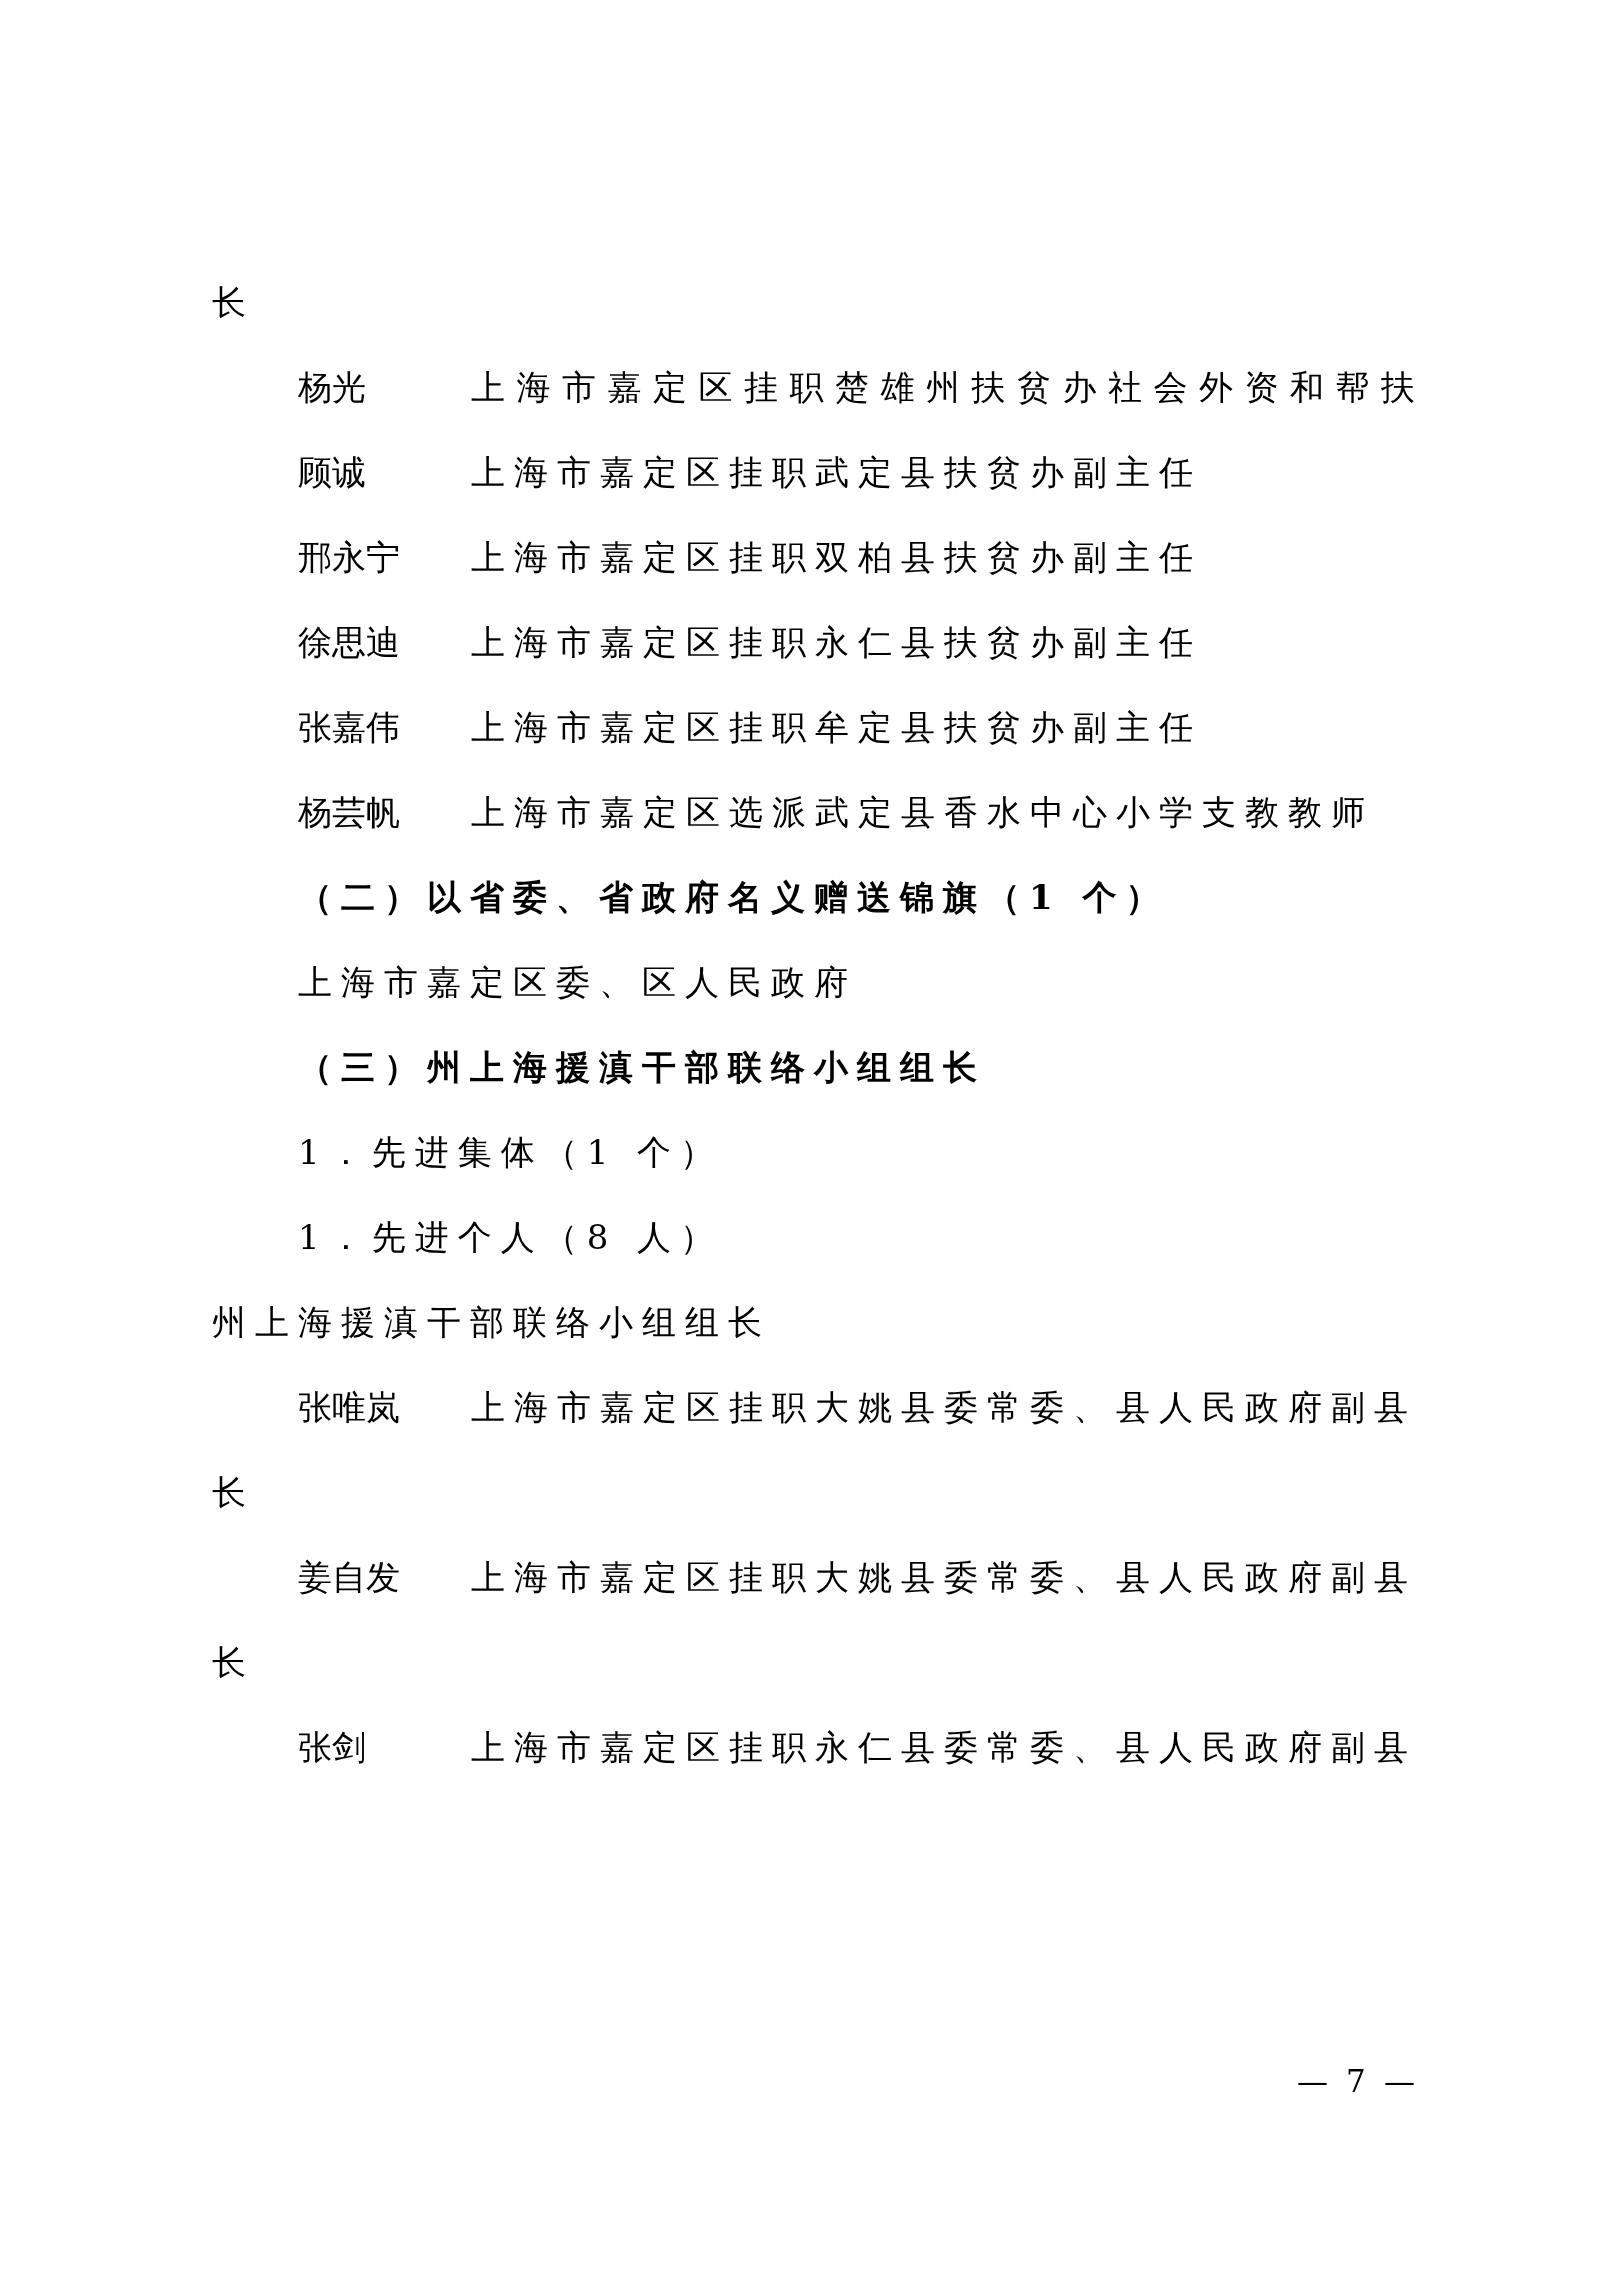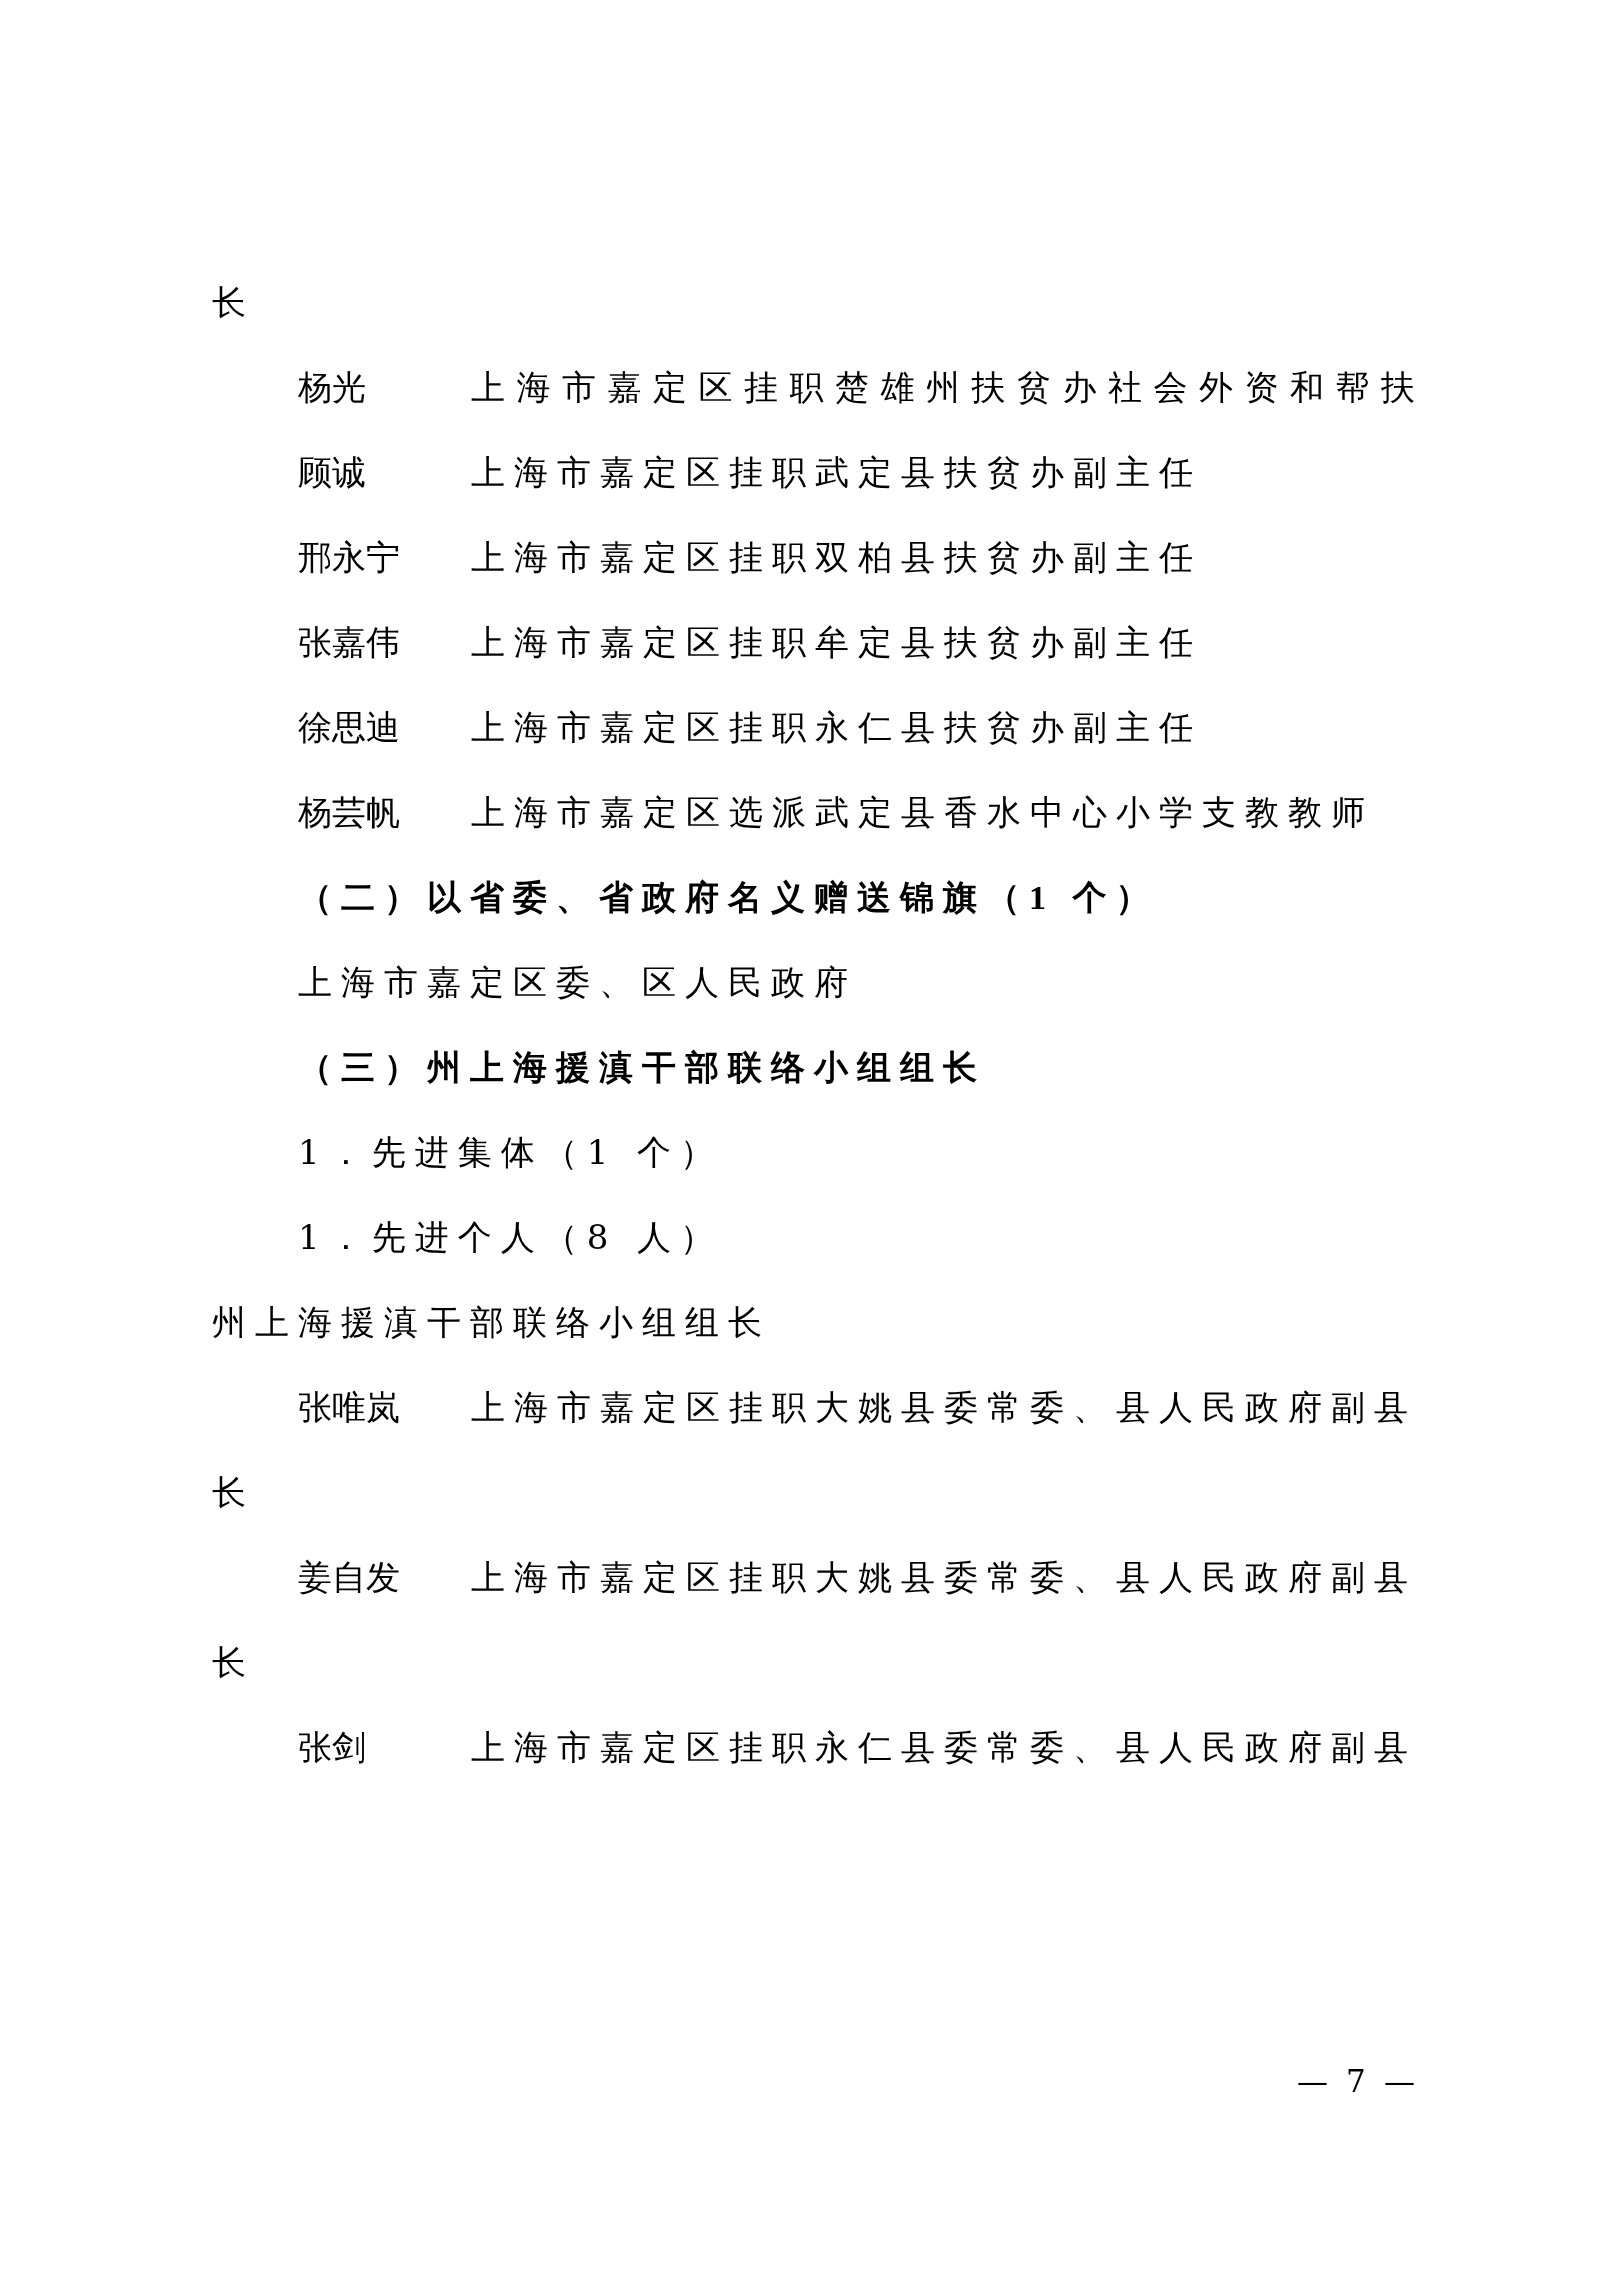--- a/index.html
+++ b/index.html
@@ -27,21 +27,20 @@
     line-height: 85px;
     font-size: 34px;
     letter-spacing: 9px;
     white-space: nowrap;
   }
   .line.indent {
     padding-left: 86px;
   }
   .line.heading {
     font-weight: bold;
-    font-family: Liberation Serif, serif;
   }
   .name {
     display: inline-flex;
     justify-content: space-between;
     width: 130px;
     letter-spacing: 0;
     margin-right: 43px;
     vertical-align: baseline;
   }
   .desc {
@@ -62,22 +61,22 @@
   }
 </style>
 </head>
 <body>
 
 <div class="doc" id="doc-body">
     <div class="line continuation">长</div>
     <div class="line indent entry stretch"><span class="name">杨光</span><span class="desc">上海市嘉定区挂职楚雄州扶贫办社会外资和帮扶</span></div>
     <div class="line indent entry"><span class="name">顾诚</span><span class="desc">上海市嘉定区挂职武定县扶贫办副主任</span></div>
     <div class="line indent entry"><span class="name">邢永宁</span><span class="desc">上海市嘉定区挂职双柏县扶贫办副主任</span></div>
+    <div class="line indent entry"><span class="name">徐思迪</span><span class="desc">上海市嘉定区挂职永仁县扶贫办副主任</span></div>
     <div class="line indent entry"><span class="name">张嘉伟</span><span class="desc">上海市嘉定区挂职牟定县扶贫办副主任</span></div>
-    <div class="line indent entry"><span class="name">徐思迪</span><span class="desc">上海市嘉定区挂职永仁县扶贫办副主任</span></div>
     <div class="line indent entry"><span class="name">杨芸帆</span><span class="desc">上海市嘉定区选派武定县香水中心小学支教教师</span></div>
     <div class="line indent heading">（二）以省委、省政府名义赠送锦旗（1 个）</div>
     <div class="line indent paragraph">上海市嘉定区委、区人民政府</div>
     <div class="line indent heading">（三）州上海援滇干部联络小组组长</div>
     <div class="line indent paragraph">1．先进集体（1 个）</div>
     <div class="line indent paragraph">1．先进个人（8 人）</div>
     <div class="line continuation">州上海援滇干部联络小组组长</div>
     <div class="line indent entry"><span class="name">张唯岚</span><span class="desc">上海市嘉定区挂职大姚县委常委、县人民政府副县</span></div>
     <div class="line continuation">长</div>
     <div class="line indent entry"><span class="name">姜自发</span><span class="desc">上海市嘉定区挂职大姚县委常委、县人民政府副县</span></div>

